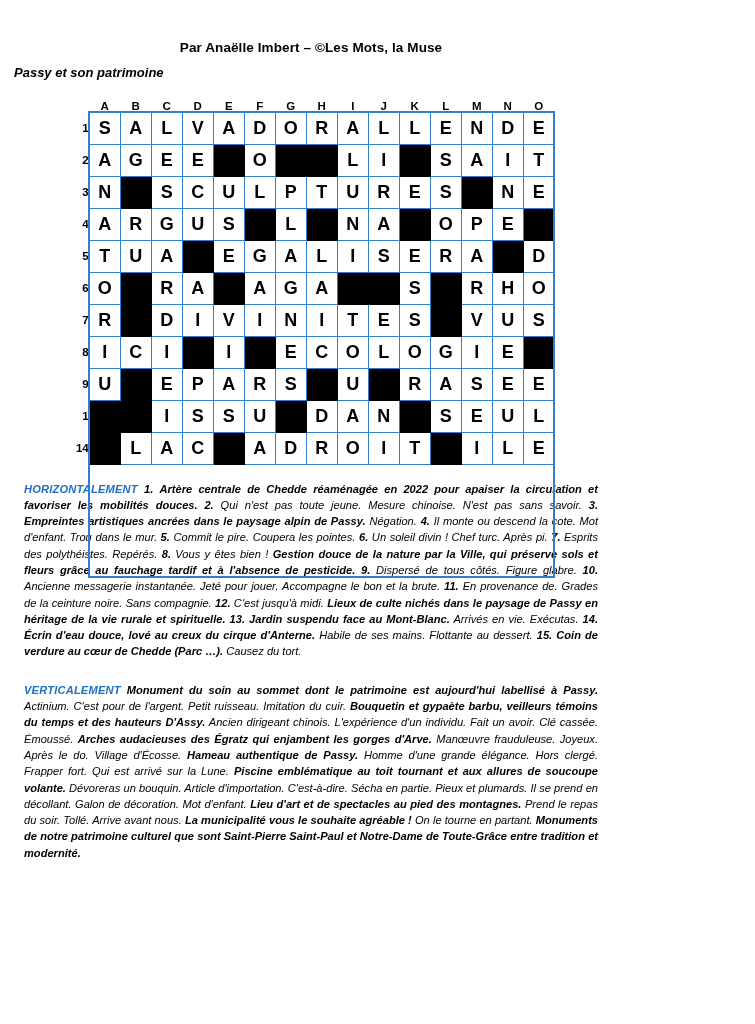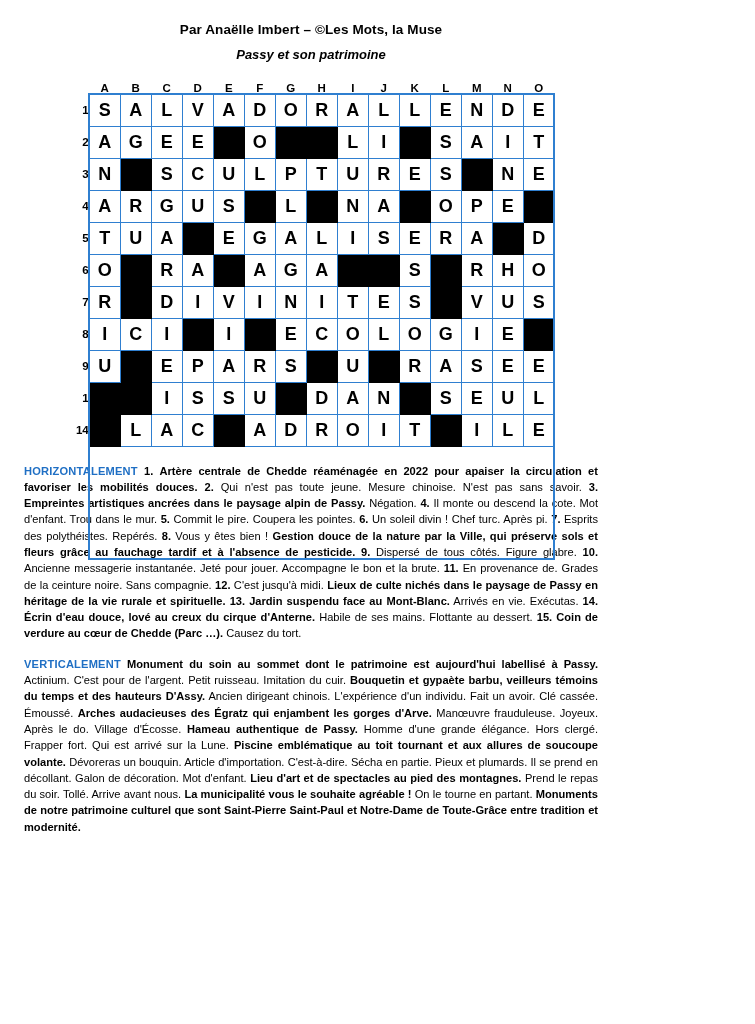--- a/index.html
+++ b/index.html
@@ -11,32 +11,31 @@
     width: 755px;
     height: 1024px;
     font-family: "Liberation Sans", sans-serif;
     color: #000000;
     position: relative;
     overflow: hidden;
   }
   .page {
     width: 622px;
     height: 1024px;
-    padding: 14px 14px 0 14px;
+    padding: 32px 14px 0 14px;
     position: relative;
   }
   .title {
     text-align: center;
     font-weight: bold;
     font-size: 13.5px;
     letter-spacing: 0.1px;
     margin-top: 8px;
   }
   .subtitle {
-    text-align: center;
     font-weight: bold;
     font-style: italic;
     font-size: 13px;
     margin-top: 10px;
   }
   
   .grid-wrap {
     margin-top: 14px;
     display: flex;
     justify-content: center;
@@ -98,22 +97,22 @@
     font-size: 11.1px;
     line-height: 1.47;
     text-align: justify;
     padding: 0 10px 0 10px;
   }
   .clue-head {
     color: #1f6fc4;
     font-weight: bold;
     letter-spacing: 0.2px;
   }
-  .clues p { margin: 0; }
-  .clues .block2 { margin-top: 14px; }
+  .clues p { margin: 0; font-style: italic; }
+  .clues .block2 { margin-top: 22px; }
   b { font-weight: bold; }
 </style>
 </head>
 <body>
 
 <div class="page">
 
   <div class="title">Par Anaëlle Imbert – ©Les Mots, la Muse</div>
   <div class="subtitle">Passy et son patrimoine</div>
 

